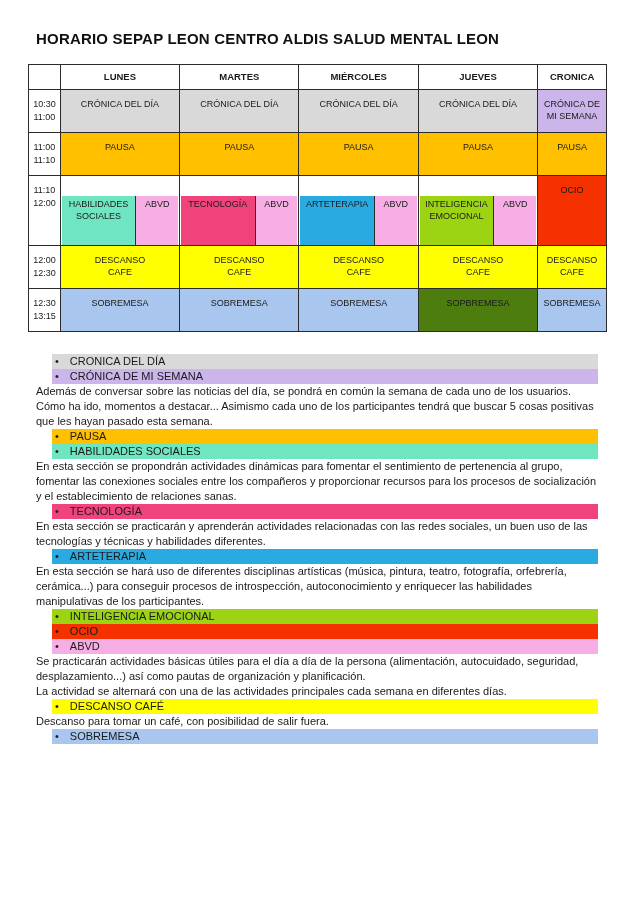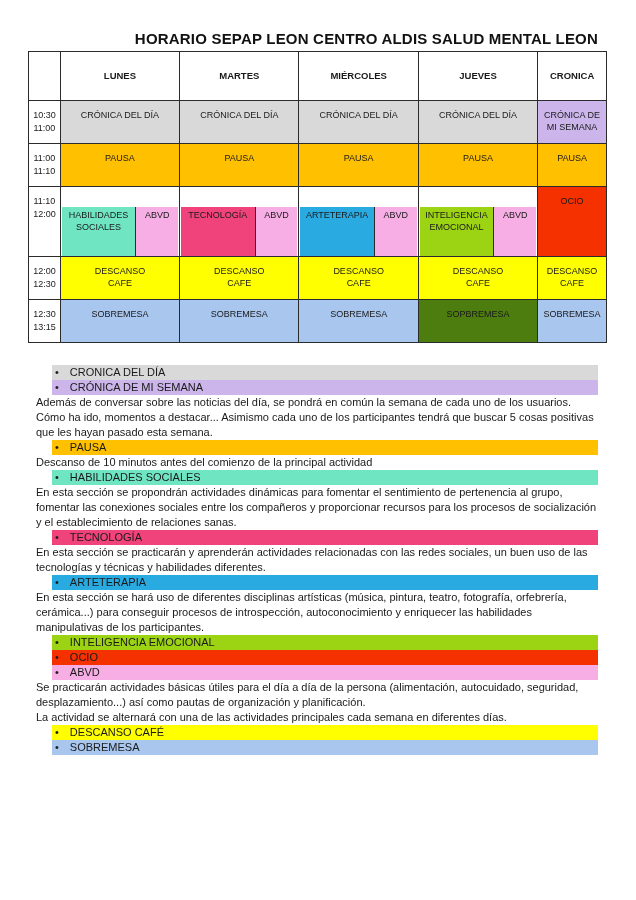--- a/index.html
+++ b/index.html
@@ -6,35 +6,35 @@
   html,body { background:#ffffff; }
   body {
     width:636px; height:900px;
     font-family:"Liberation Sans", sans-serif;
     color:#1a1a1a;
     overflow:hidden;
   }
   .page { width:636px; height:900px; padding:30px 38px 0 36px; }
 
   .doc-title {
-    font-size:15px; font-weight:bold; text-align:right;
-    letter-spacing:.2px; margin-bottom:4px; color:#111;
+    font-size:15px; font-weight:bold; text-align:left;
+    letter-spacing:.2px; margin-bottom:17px; color:#111;
   }
 
   
   table.schedule {
     border-collapse:collapse; table-layout:fixed;
     width:579px; margin-left:-8px; margin-bottom:22px;
     font-size:9px; line-height:12px;
   }
   table.schedule th, table.schedule td {
     border:1.5px solid #2b2b2b; text-align:center; vertical-align:top;
     padding:8px 1px; background:#fff; overflow:hidden;
   }
-  table.schedule th { font-weight:bold; font-size:9.5px; height:18px; padding:18px 0; }
+  table.schedule th { font-weight:bold; font-size:9.5px; height:18px; padding:6px 0; }
   table.schedule td { height:29px; white-space:pre-line; }
   td.time { font-size:9px; line-height:13px; padding-top:1px; background:#fff; }
   td.split-cell { padding:0; }
   .split { display:flex; height:100%; min-height:29px; }
   .split > div { padding:2px 1px; white-space:pre-line; }
   .split-main { width:64%; border-right:1.5px solid #2b2b2b; }
   .split-sub  { width:36%; }
 
   
   .sections { width:562px; font-size:11px; line-height:15px; }
@@ -156,21 +156,20 @@
           <span class="hl-text">CRÓNICA DE MI SEMANA</span>
         </div>
       <p class="body">Además de conversar sobre las noticias del día, se pondrá en común la semana de cada uno de los usuarios. Cómo ha ido, momentos a destacar... Asimismo cada uno de los participantes tendrá que buscar 5 cosas positivas que les hayan pasado esta semana.</p>
     </div>
 
     <div class="section">
       <div class="hl-bar" style="background-color: rgb(255, 192, 0);">
           <span class="bullet">•</span>
           <span class="hl-text">PAUSA</span>
         </div>
-      <p class="body">Descanso de 10 minutos antes del comienzo de la principal actividad</p>
     </div>
 
     <div class="section">
       <div class="hl-bar" style="background-color: rgb(112, 229, 193);">
           <span class="bullet">•</span>
           <span class="hl-text">HABILIDADES SOCIALES</span>
         </div>
       <p class="body">En esta sección se propondrán actividades dinámicas para fomentar el sentimiento de pertenencia al grupo, fomentar las conexiones sociales entre los compañeros y proporcionar recursos para los procesos de socialización y el establecimiento de relaciones sanas.</p>
     </div>
 
@@ -211,20 +210,21 @@
         </div>
       <p class="body">Se practicarán actividades básicas útiles para el día a día de la persona (alimentación, autocuidado, seguridad, desplazamiento...) así como pautas de organización y planificación.
 La actividad se alternará con una de las actividades principales cada semana en diferentes días.</p>
     </div>
 
     <div class="section">
       <div class="hl-bar" style="background-color: rgb(255, 255, 0);">
           <span class="bullet">•</span>
           <span class="hl-text">DESCANSO CAFÉ</span>
         </div>
+      <p class="body">Descanso para tomar un café, con posibilidad de salir fuera.</p>
     </div>
 
     <div class="section">
       <div class="hl-bar" style="background-color: rgb(169, 198, 238);">
           <span class="bullet">•</span>
           <span class="hl-text">SOBREMESA</span>
         </div>
     </div>
 
   </div>

